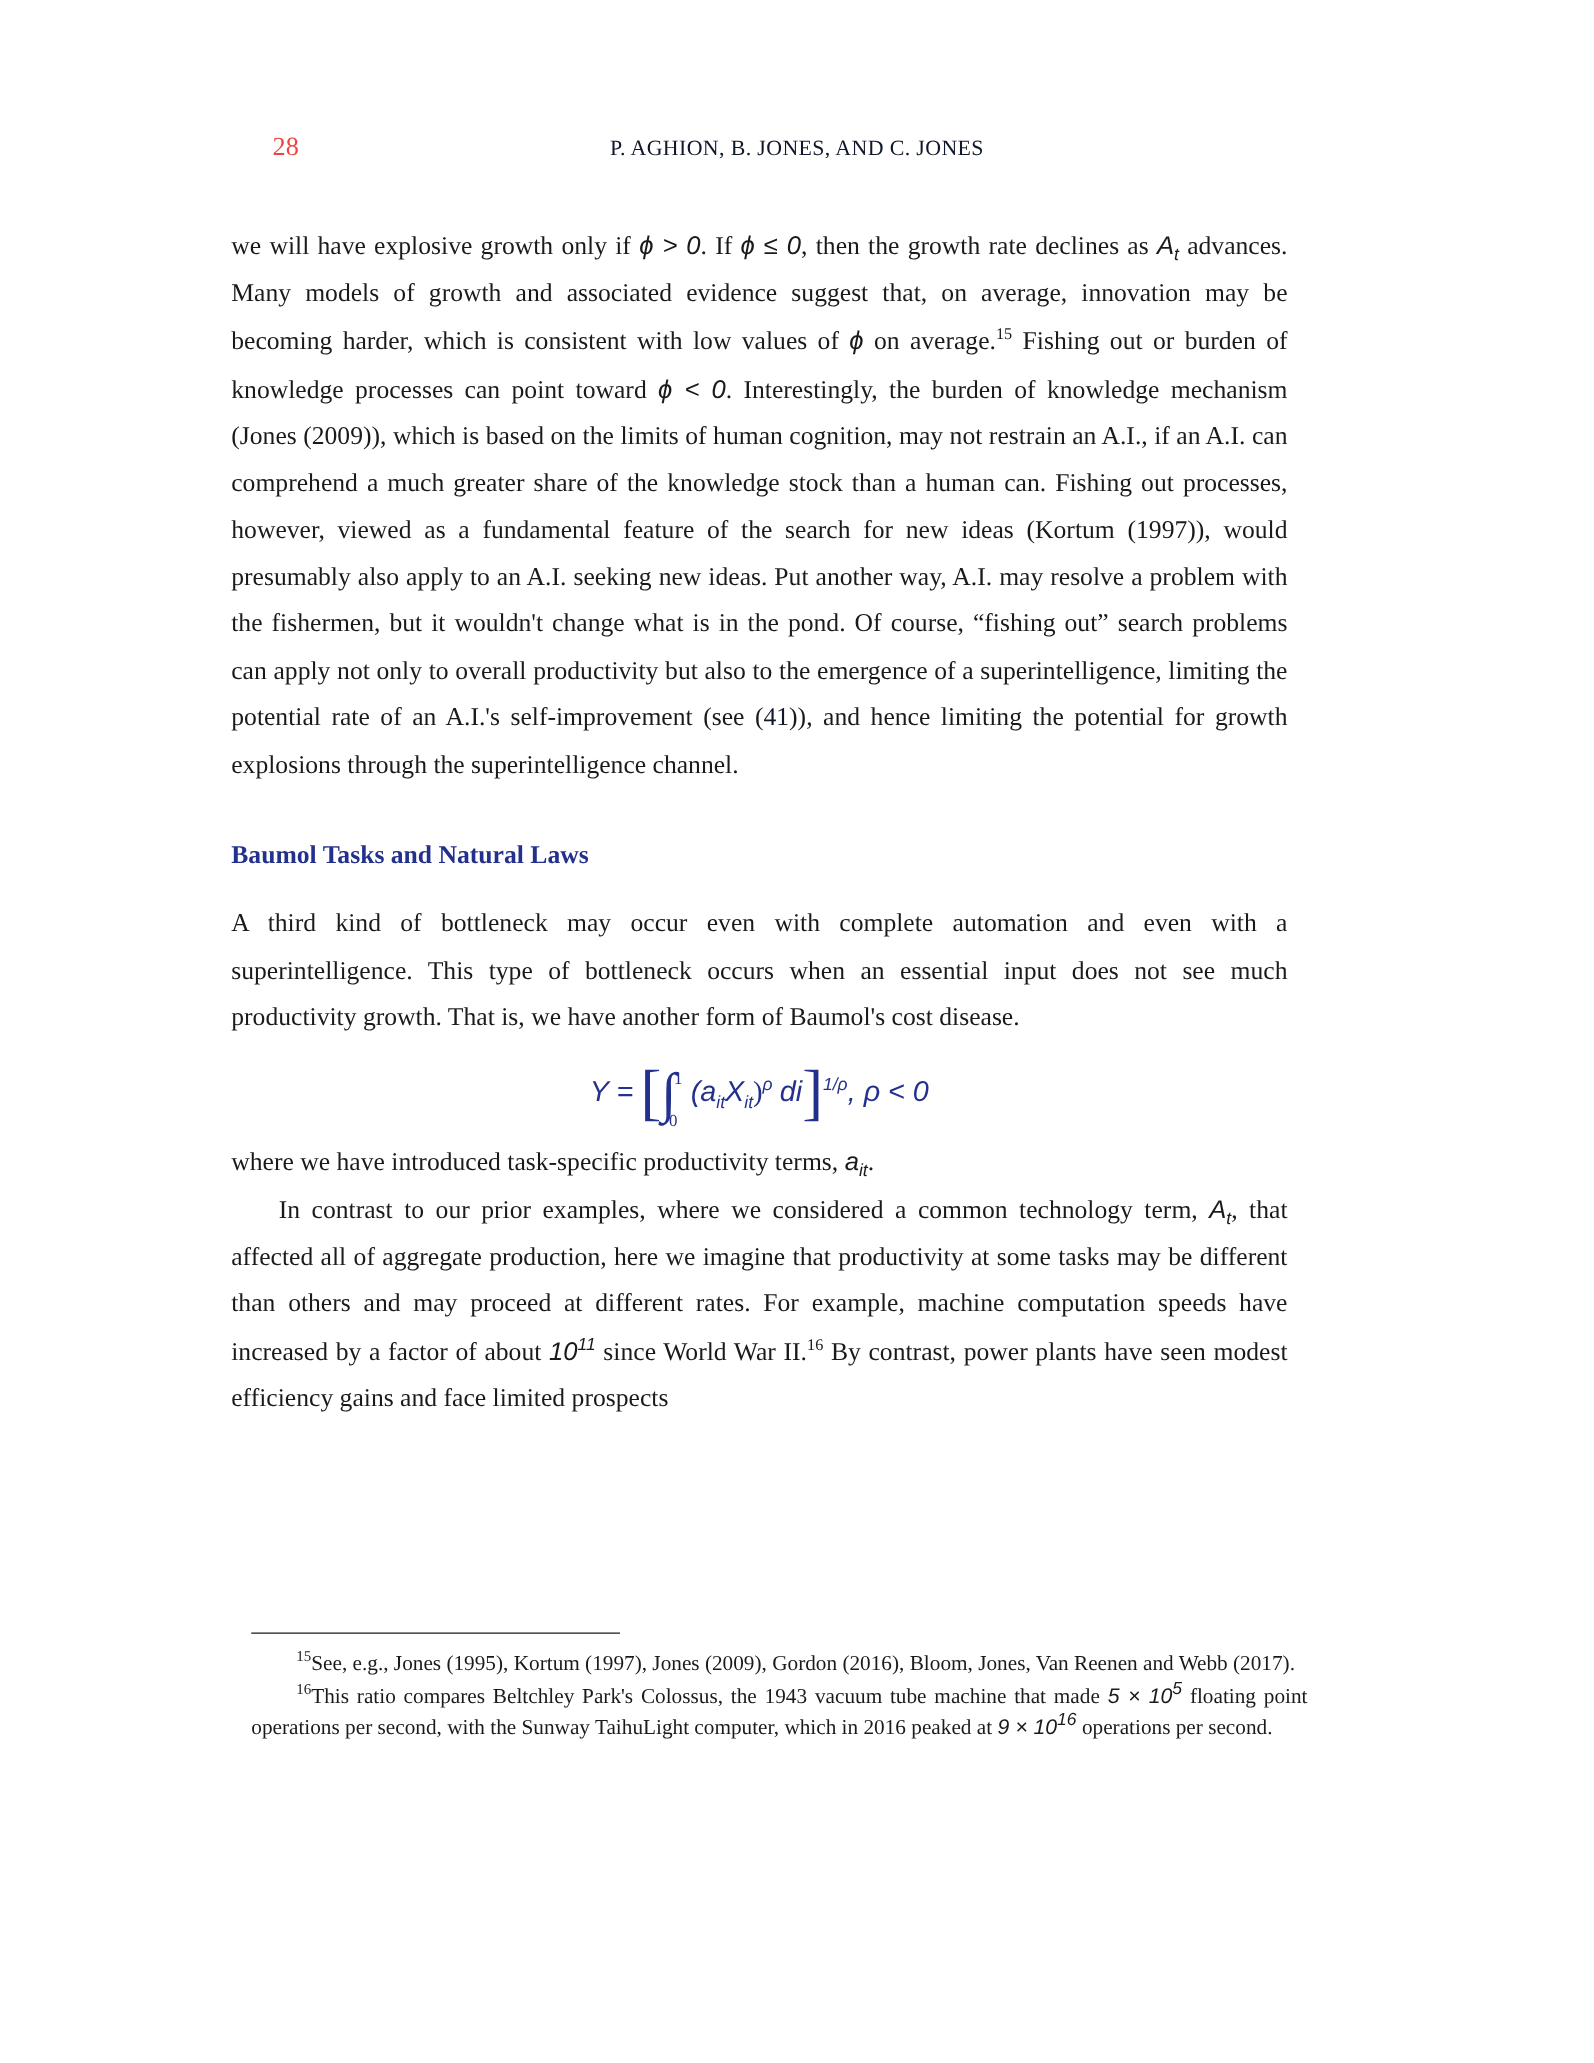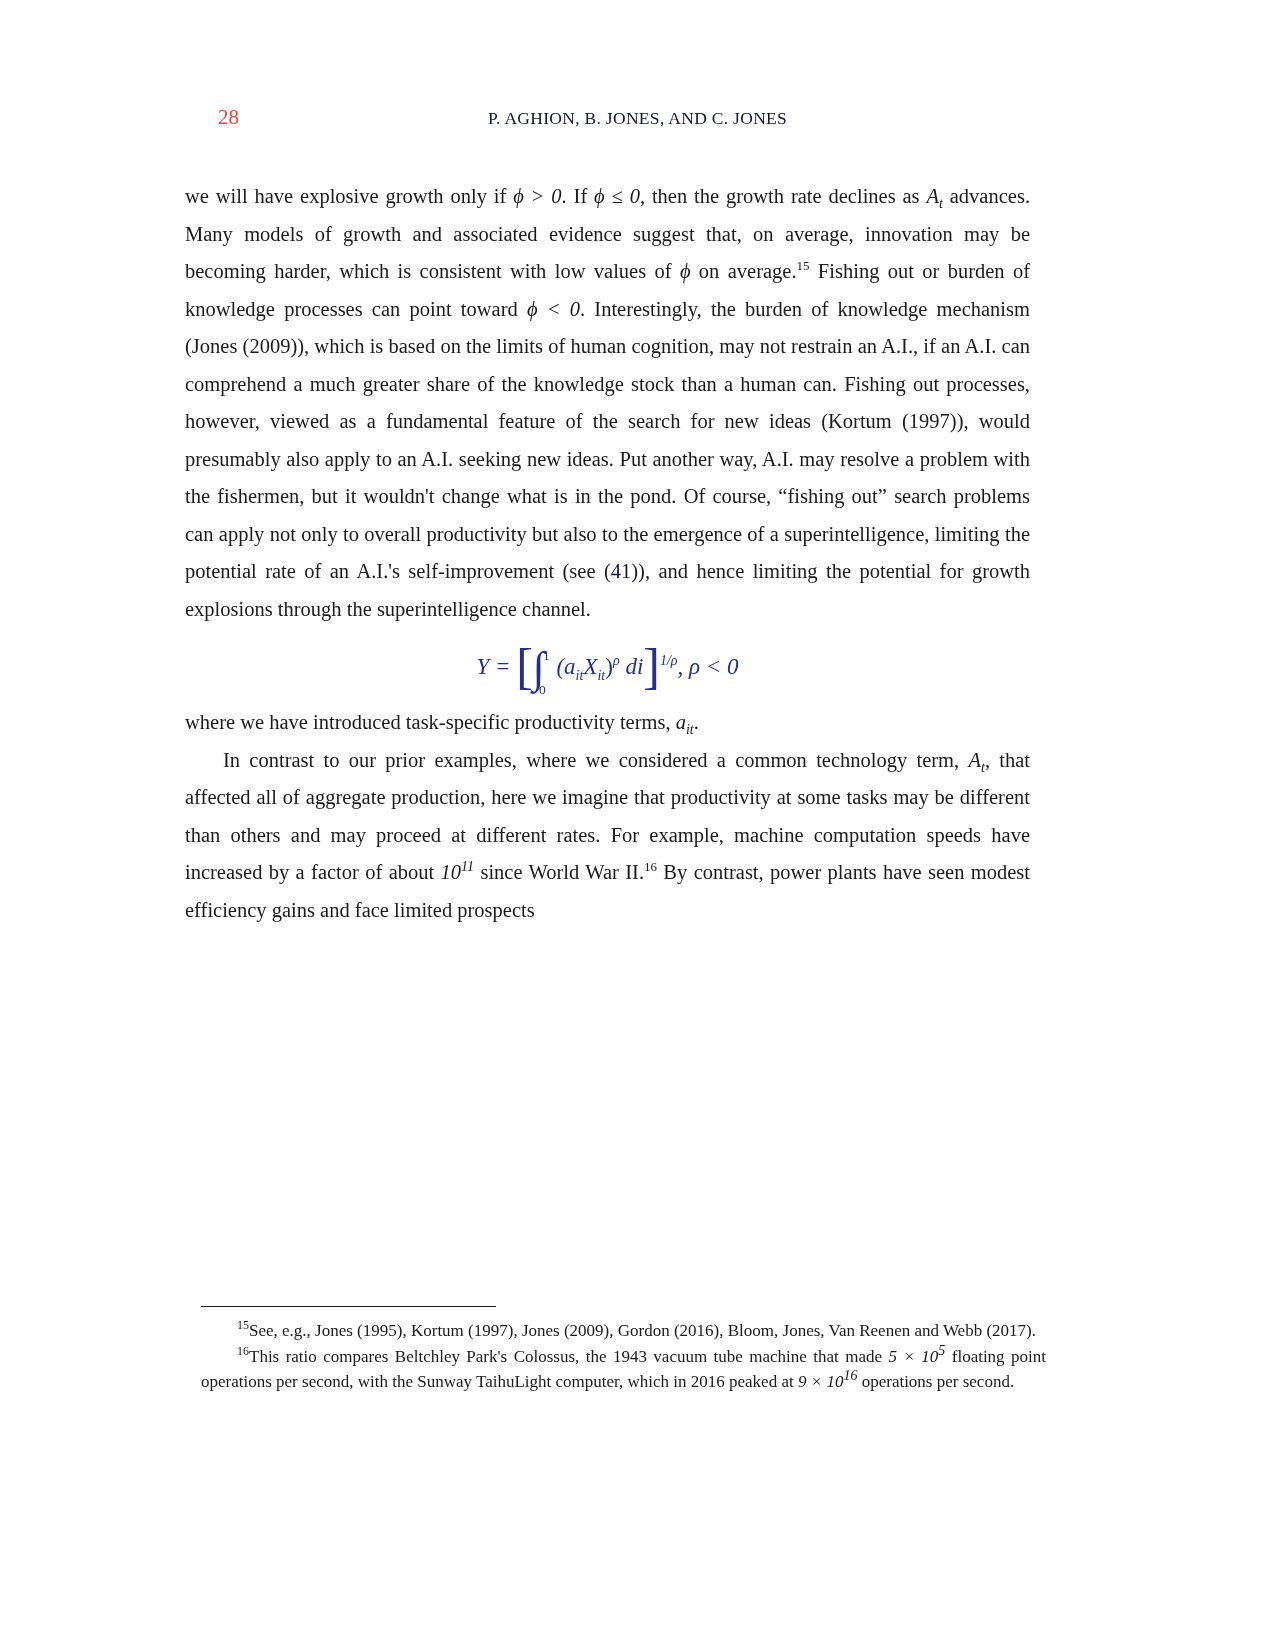--- a/index.html
+++ b/index.html
@@ -69,21 +69,21 @@
   .sec-head {
     font-size: 20.5px;
     font-weight: bold;
     color: #23318c;
     margin: 38px 0 22px 0;
     line-height: 30px;
     font-family: "Liberation Serif", serif;
   }
   .ref { color: #0f172a; }
   .math-i {
-    font-family: Liberation Serif, serif;
+    font-family: Liberation Sans, sans-serif;
     font-style: italic;
   }
   sup.fn {
     font-size: 13px;
     vertical-align: super;
     line-height: 0;
   }
   .eq-block {
     text-align: center;
     margin: 26px 0 24px 0;
@@ -154,21 +154,23 @@
 
   <div class="header">
     <span class="page-number">28</span>
     <div class="running-head">P. AGHION, B. JONES, AND C. JONES</div>
   </div>
 
   <div class="content">
 
     <p class="body"><span>we will have explosive growth only if </span><span class="math-i">ϕ &gt; 0</span><span>. If </span><span class="math-i">ϕ ≤ 0</span><span>, then the growth rate declines as </span><span class="math-i">A</span><span class="math-i sub-small">t</span><span> advances. Many models of growth and associated evidence suggest that, on average, innovation may be becoming harder, which is consistent with low values of </span><span class="math-i">ϕ</span><span> on average.</span><sup class="fn">15</sup><span> Fishing out or burden of knowledge processes can point toward </span><span class="math-i">ϕ &lt; 0</span><span>. Interestingly, the burden of knowledge mechanism (Jones (2009)), which is based on the limits of human cognition, may not restrain an A.I., if an A.I. can comprehend a much greater share of the knowledge stock than a human can. Fishing out processes, however, viewed as a fundamental feature of the search for new ideas (Kortum (1997)), would presumably also apply to an A.I. seeking new ideas. Put another way, A.I. may resolve a problem with the fishermen, but it wouldn't change what is in the pond. Of course, “fishing out” search problems can apply not only to overall productivity but also to the emergence of a superintelligence, limiting the potential rate of an A.I.'s self-improvement (see (</span><span class="ref">41</span><span>)), and hence limiting the potential for growth explosions through the superintelligence channel.</span></p>
 
+    <div class="sec-head">Baumol Tasks and Natural Laws</div>
 
+    <p class="body">A third kind of bottleneck may occur even with complete automation and even with a superintelligence. This type of bottleneck occurs when an essential input does not see much productivity growth. That is, we have another form of Baumol's cost disease.</p>
 
 
     <div class="eq-block">
       <span class="eq-inner">
         <span class="math-i">Y =</span>
         <span class="brk">[</span><span class="intg">∫</span><span class="lim"><span class="up">1</span><span class="dn">0</span></span>&nbsp;&nbsp;<span class="math-i">(a</span><span class="math-i sub-small">it</span><span class="math-i">X</span><span class="math-i sub-small">it</span><span>)</span><span class="math-i sup-small">ρ</span>&nbsp;<span class="math-i">di</span><span class="brk">]</span><span class="math-i sup-small">1/ρ</span><span class="math-i">, ρ &lt; 0</span>
       </span>
     </div>
 
     <p class="body"><span>where we have introduced task-specific productivity terms, </span><span class="math-i">a</span><span class="math-i sub-small">it</span><span>.</span></p>

